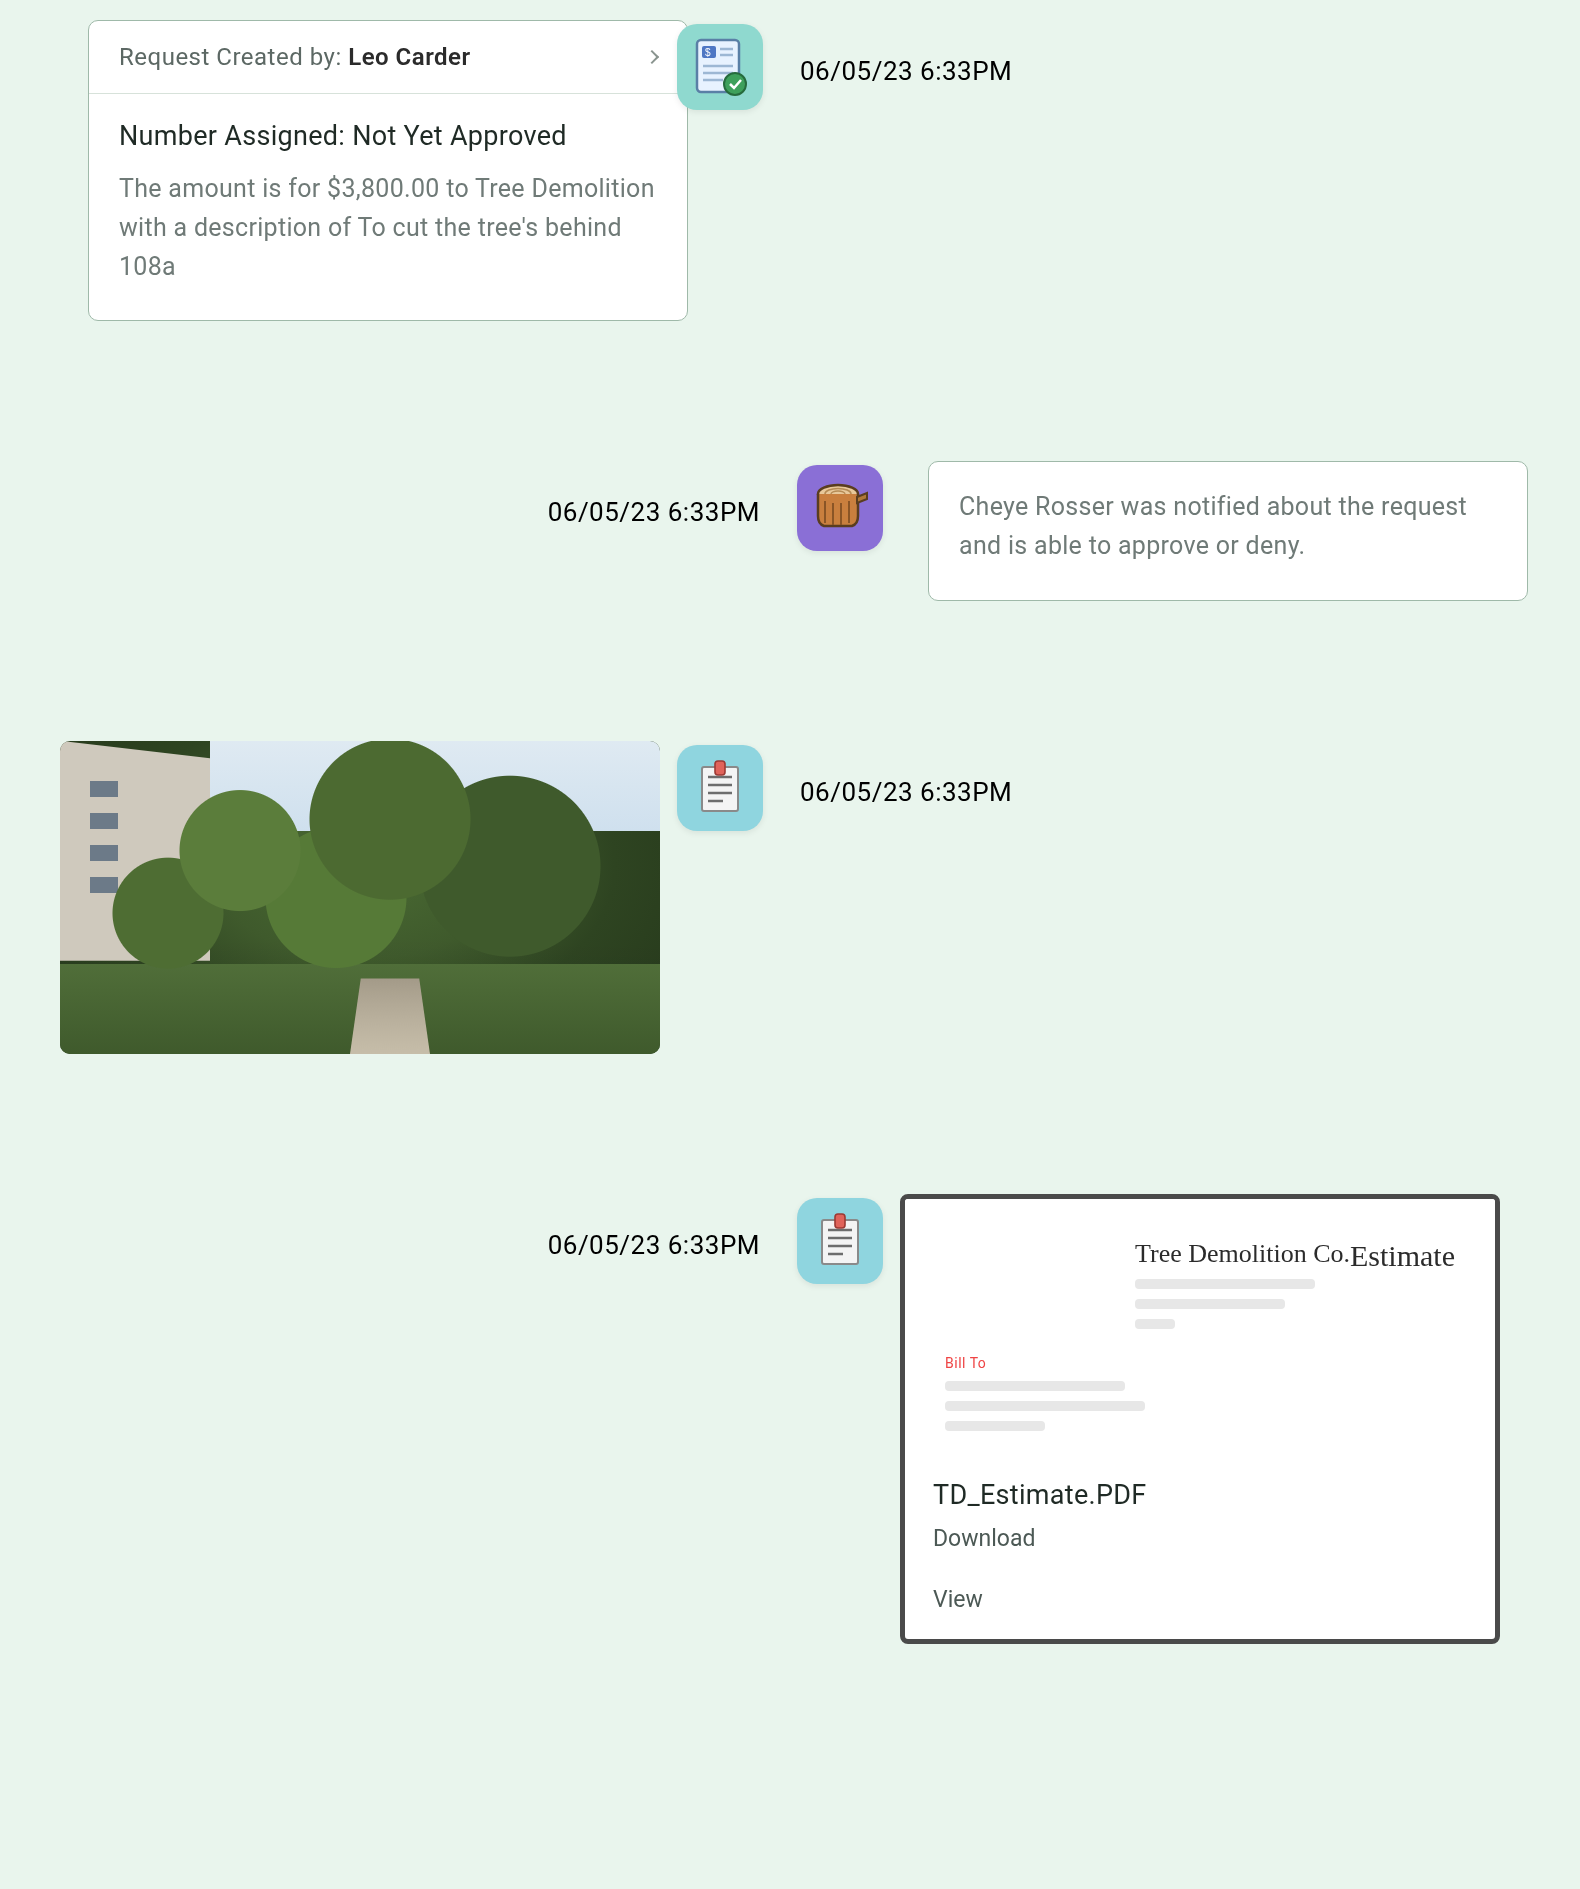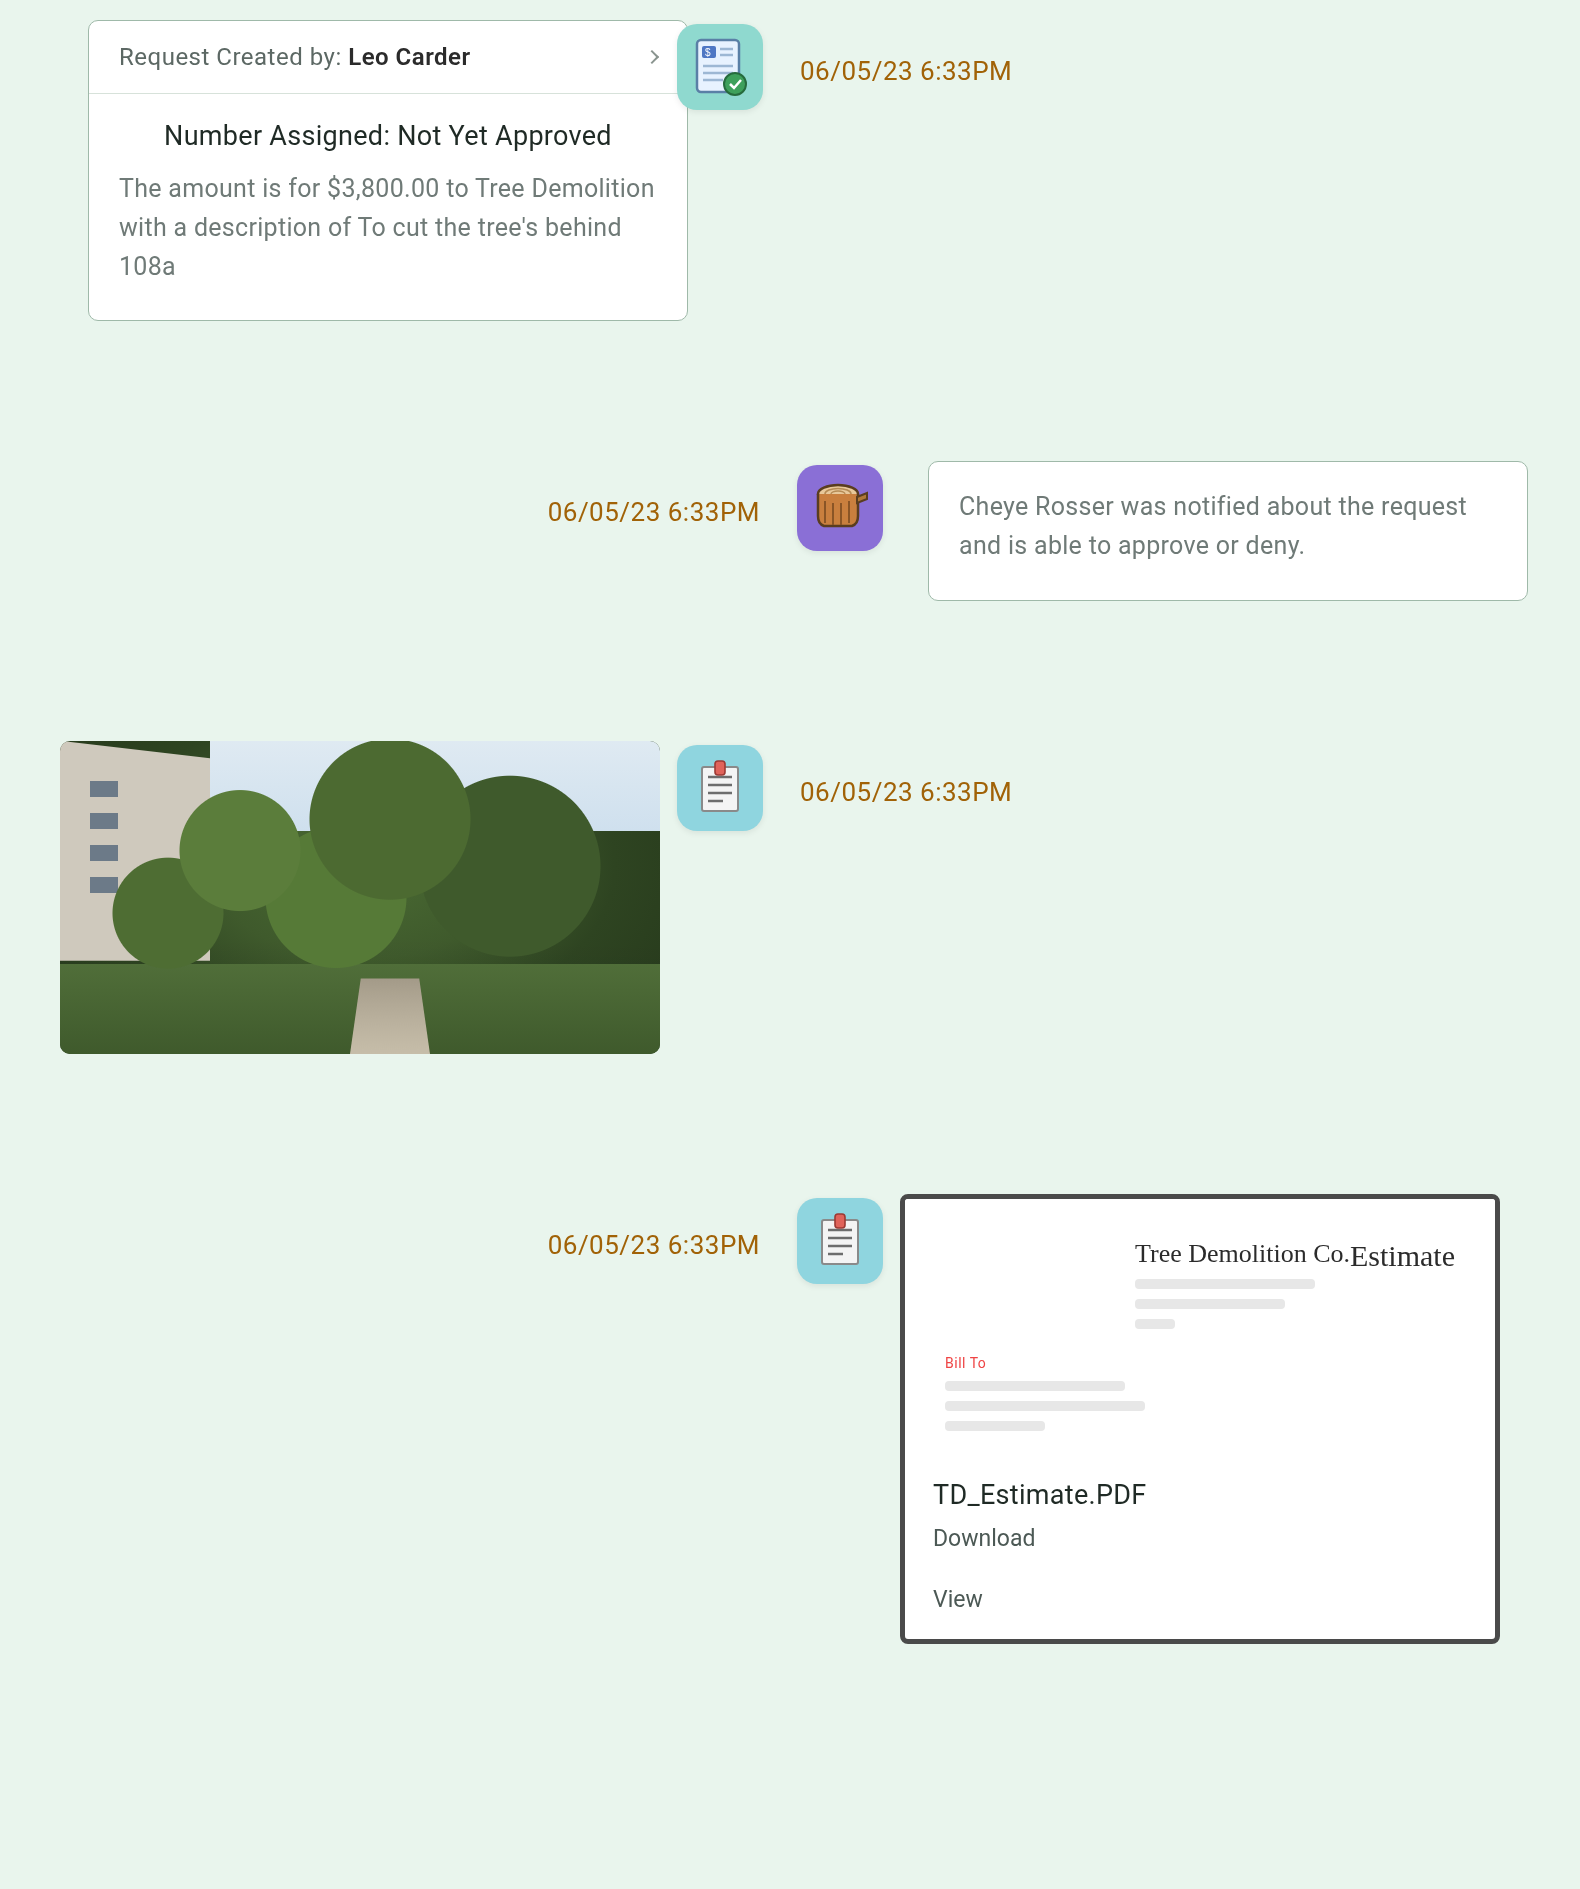--- a/index.html
+++ b/index.html
@@ -23,21 +23,21 @@
   .row-left .avatar-slot { order: 2; }
   .row-left .time-slot { order: 3; text-align: left; }
 
   .row-right { justify-content: flex-start; }
   .row-right .time-slot { order: 1; text-align: right; }
   .row-right .avatar-slot { order: 2; }
   .row-right .card-slot { order: 3; }
 
   .card-slot { width: 600px; flex: 0 0 600px; }
   .avatar-slot { width: 120px; flex: 0 0 120px; display: flex; justify-content: center; align-items: flex-start; padding-top: 4px; }
-  .time-slot { flex: 0 0 260px; color: #a16207; font-size: 26px; padding-top: 36px; letter-spacing: .5px; }
+  .time-slot { flex: 0 0 260px; color: #000000; font-size: 26px; padding-top: 36px; letter-spacing: .5px; }
 
   .row-right .time-slot { padding-right: 20px; }
   .row-left  .time-slot { padding-left: 20px; }
 
   .card {
     background: #fff;
     border: 1.5px solid #9fb9a9;
     border-radius: 10px;
     width: 600px;
     margin-left: 28px;
@@ -47,21 +47,21 @@
     border-bottom: 1.5px solid #d7e2da;
     font-size: 24px;
     color: #5c6864;
     letter-spacing: .5px;
     display: flex;
     align-items: center;
     justify-content: space-between;
   }
   .card-header b { font-weight: 600; color: #2b2b2b; }
   .card-body { padding: 26px 30px 34px 30px; }
-  .card-title { font-size: 27px; color: #1f2a25; margin-bottom: 18px; letter-spacing: .3px; text-align: center; }
+  .card-title { font-size: 27px; color: #1f2a25; margin-bottom: 18px; letter-spacing: .3px; }
   .card-title b { font-weight: 600; }
   .card-text  { font-size: 25px; color: #6f7a77; line-height: 1.55; letter-spacing: .3px; }
 
   .avatar {
     width: 86px; height: 86px; border-radius: 20px;
     display: flex; align-items: center; justify-content: center;
     box-shadow: 0 2px 6px rgba(0,0,0,.08);
   }
 
   

